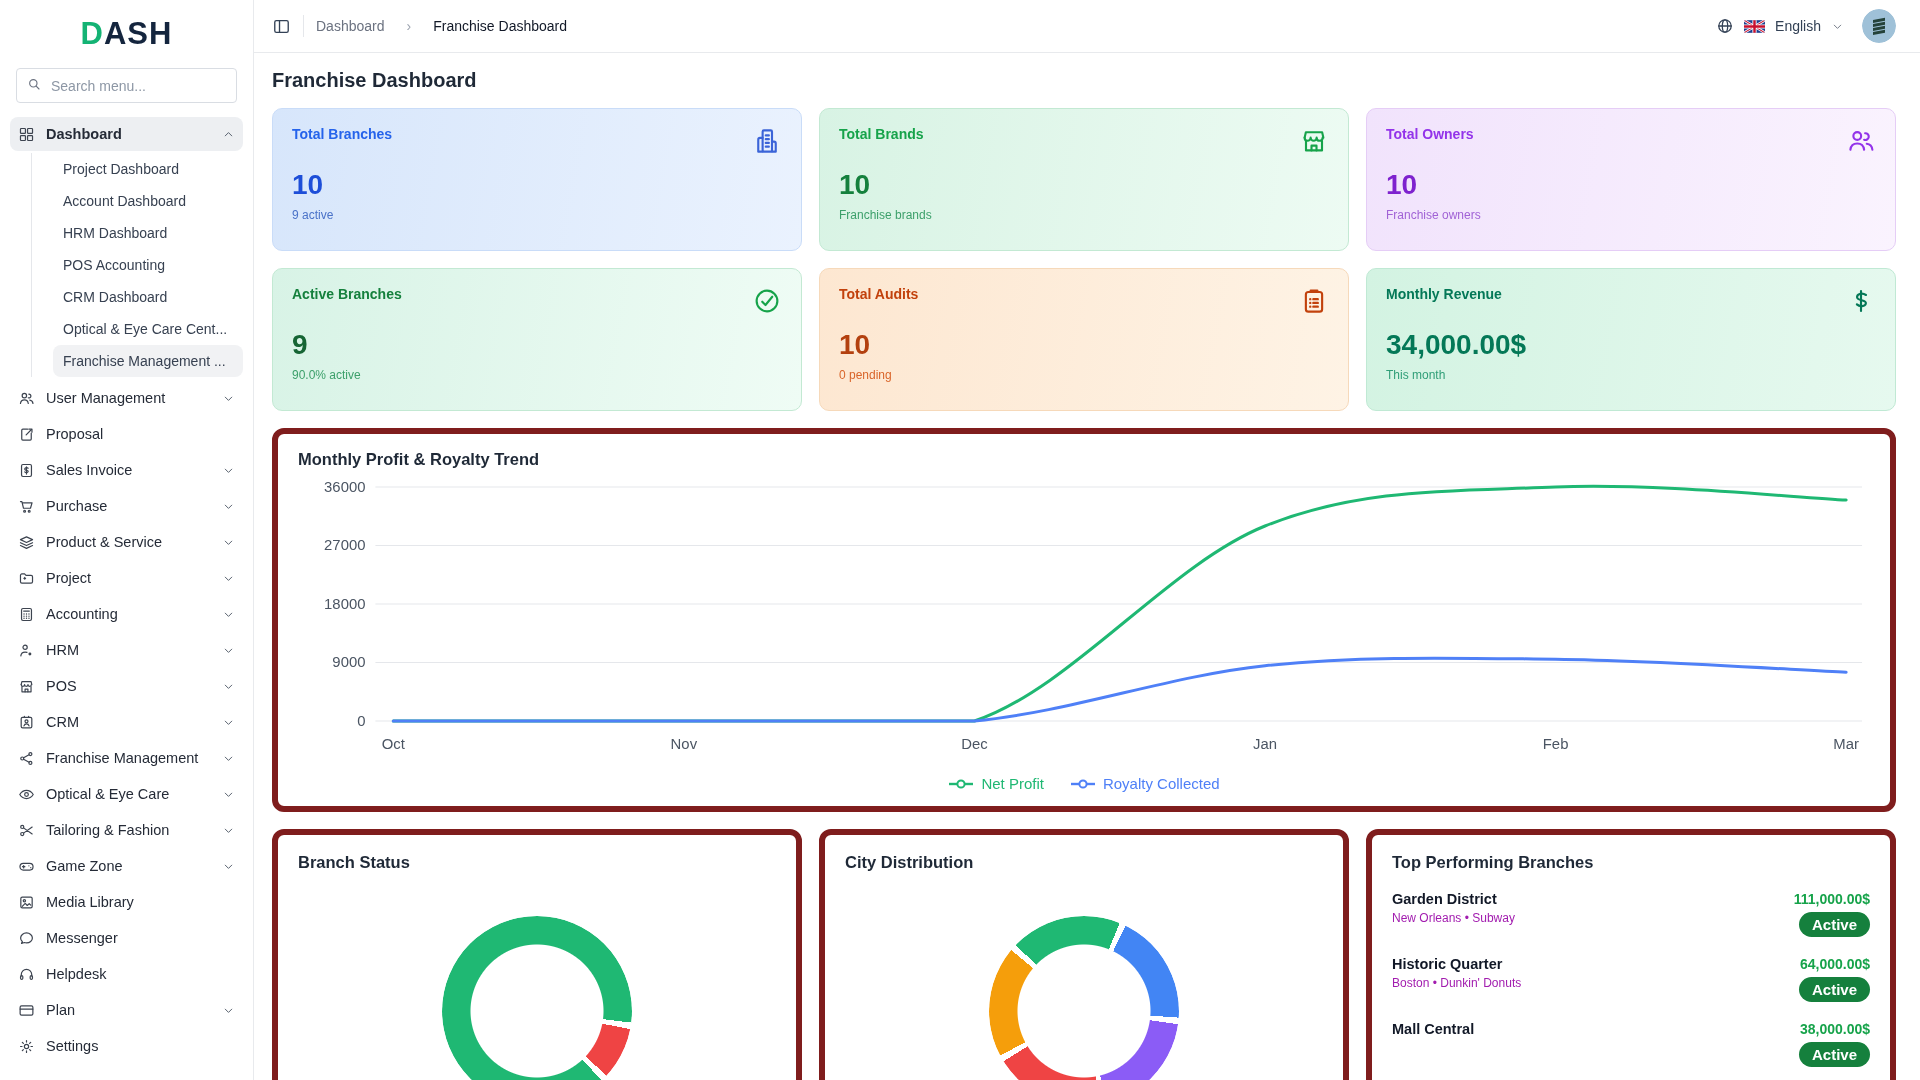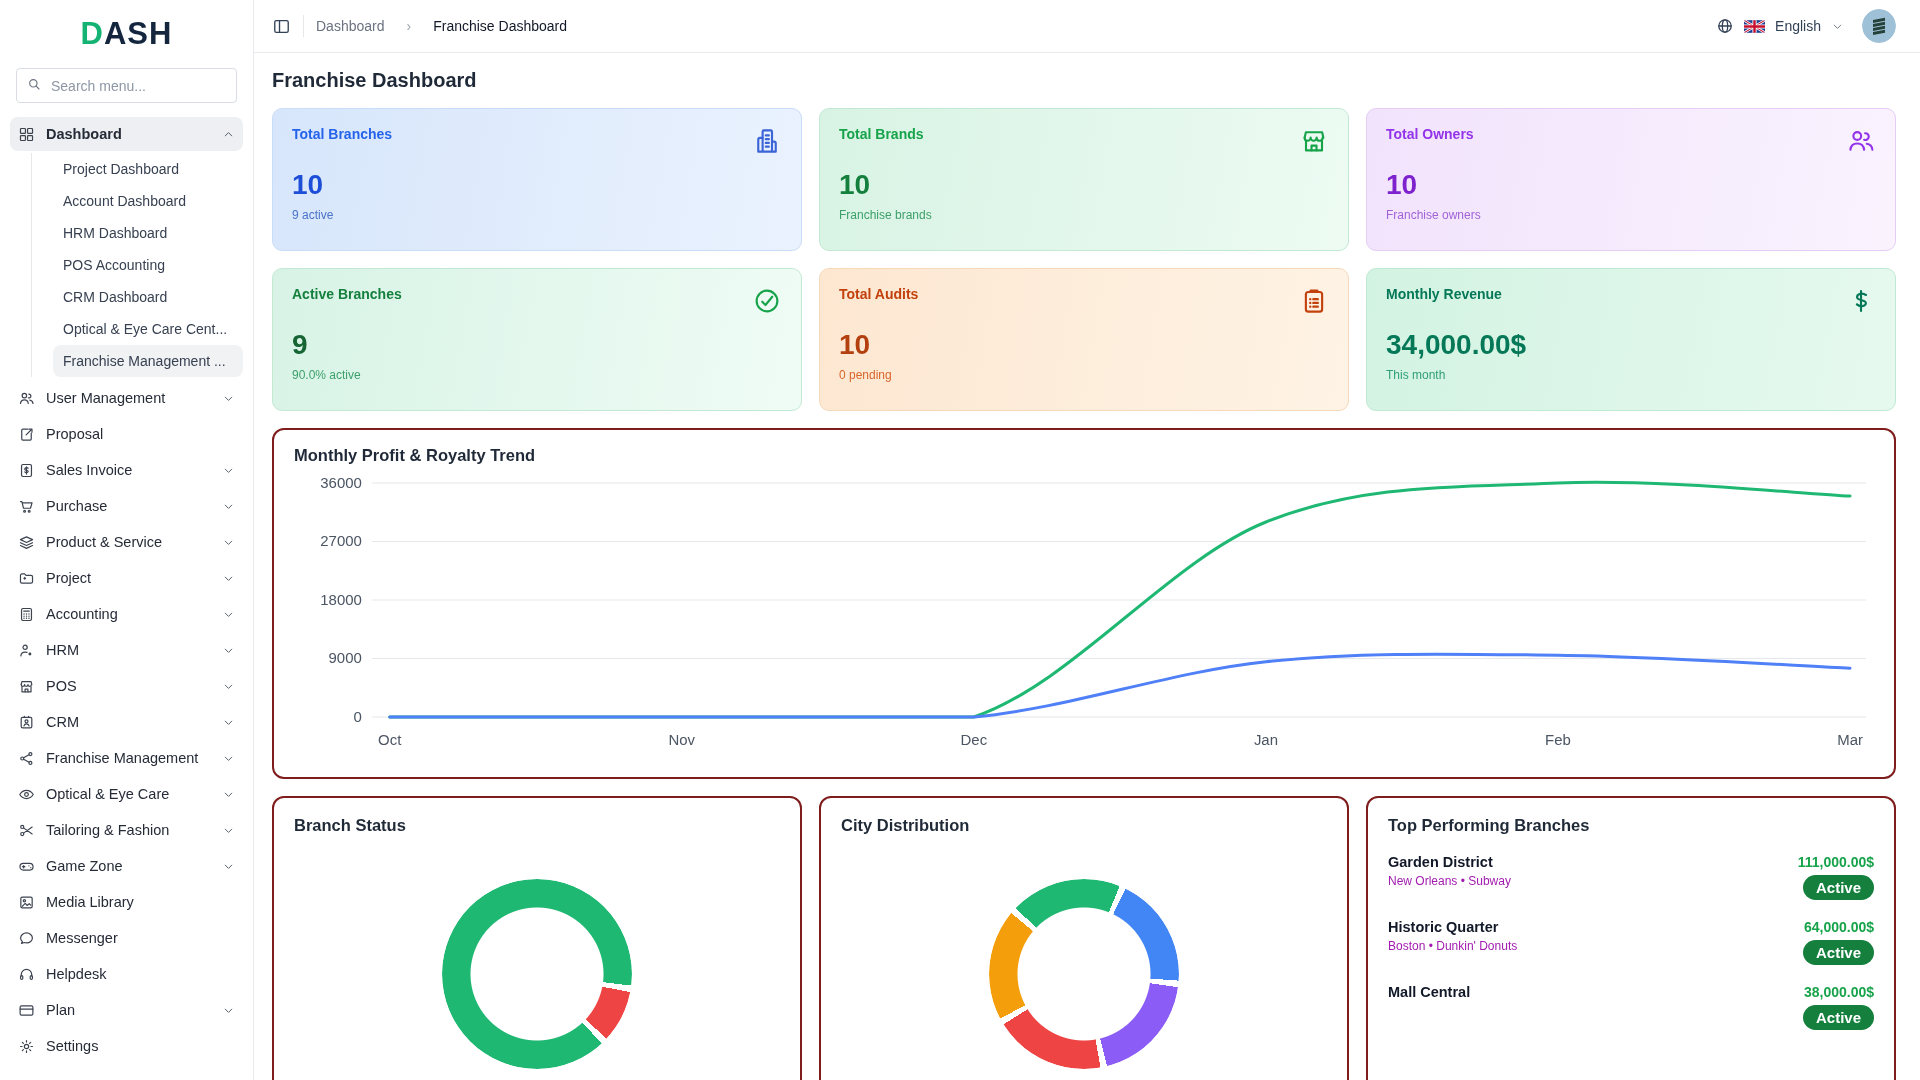--- a/index.html
+++ b/index.html
@@ -72,21 +72,21 @@
   .theme-green2 .stat-label{color:#15803d}.theme-green2 .stat-value{color:#166534}
   .theme-green2 .stat-sub{color:#3da06b}.theme-green2 .stat-icon{color:#16a34a}
   .theme-orange { background:linear-gradient(100deg,#fde7d1 0%,#fef3e5 100%); border-color:#f6d9ba; }
   .theme-orange .stat-label{color:#c2410c}.theme-orange .stat-value{color:#b3400f}
   .theme-orange .stat-sub{color:#d9652a}.theme-orange .stat-icon{color:#c2410c}
   .theme-green3 { background:linear-gradient(100deg,#d3f3e2 0%,#e6f9ef 100%); border-color:#c0e9d4; }
   .theme-green3 .stat-label{color:#047857}.theme-green3 .stat-value{color:#047857}
   .theme-green3 .stat-sub{color:#2f9e77}.theme-green3 .stat-icon{color:#047857}
 
   
-  .card { background:#fff; border:2px solid #7f1d1d; border-radius:12px; }
+  .card { background:#fff; border:6px solid #7f1d1d; border-radius:12px; }
   .chart-card { padding:16px 20px 8px 20px; margin-bottom:17px; }
   .card-title { font-size:16.5px; font-weight:700; color:#1f2937; }
   .chart-svg { display:block; width:100%; height:300px; margin-top:4px; }
   .legend { display:flex; justify-content:center; gap:26px; align-items:center; padding:2px 0 6px 0; }
   .legend-item { display:flex; align-items:center; gap:7px; font-size:15px; cursor:pointer; }
 
   
   .bottom-grid { display:grid; grid-template-columns:repeat(3,1fr); gap:17px; }
   .bottom-card { padding:18px 20px; height:300px; overflow:hidden; }
   .donut { width:190px; height:190px; border-radius:50%; margin:44px auto 0 auto;
@@ -558,20 +558,36 @@
             <text x="68" y="253" text-anchor="end" font-size="15" fill="#4b5563" font-family="Liberation Sans, sans-serif">0</text>
             <text x="96" y="276" text-anchor="middle" font-size="15" fill="#4b5563" font-family="Liberation Sans, sans-serif">Oct</text>
             <text x="388.8" y="276" text-anchor="middle" font-size="15" fill="#4b5563" font-family="Liberation Sans, sans-serif">Nov</text>
             <text x="681.6" y="276" text-anchor="middle" font-size="15" fill="#4b5563" font-family="Liberation Sans, sans-serif">Dec</text>
             <text x="974.4000000000001" y="276" text-anchor="middle" font-size="15" fill="#4b5563" font-family="Liberation Sans, sans-serif">Jan</text>
             <text x="1267.2" y="276" text-anchor="middle" font-size="15" fill="#4b5563" font-family="Liberation Sans, sans-serif">Feb</text>
             <text x="1560" y="276" text-anchor="middle" font-size="15" fill="#4b5563" font-family="Liberation Sans, sans-serif">Mar</text>
             <path d="M96 248 C144.8 248 291.2 248 388.8 248 C486.40000000000003 248 584 248 681.6 248 C779.2 215.5 876.8000000000001 92 974.4000000000001 53 C1072 14 1169.6000000000001 18.333333333333332 1267.2 14 C1364.8 9.666666666666668 1511.2 24.833333333333332 1560 27" fill="none" stroke="#1fb873" stroke-width="3" stroke-linecap="round"></path>
             <path d="M96 248 C144.8 248 291.2 248 388.8 248 C486.40000000000003 248 584 248 681.6 248 C779.2 238.79166666666666 876.8000000000001 203.04166666666666 974.4000000000001 192.75 C1072 182.45833333333334 1169.6000000000001 185.16666666666666 1267.2 186.25 C1364.8 187.33333333333334 1511.2 197.08333333333334 1560 199.25" fill="none" stroke="#4f80f7" stroke-width="3" stroke-linecap="round"></path>
           </svg>
+        <div class="legend" id="chart-legend">
+            <span class="legend-item" style="color: rgb(31, 184, 115);">
+              <svg width="26" height="12" viewBox="0 0 26 12">
+                <path d="M1 6h24" stroke="#1fb873" stroke-width="2.4"></path>
+                <circle cx="13" cy="6" r="3.6" fill="#fff" stroke="#1fb873" stroke-width="2"></circle>
+              </svg>
+              <span>Net Profit</span>
+            </span>
+            <span class="legend-item" style="color: rgb(79, 128, 247);">
+              <svg width="26" height="12" viewBox="0 0 26 12">
+                <path d="M1 6h24" stroke="#4f80f7" stroke-width="2.4"></path>
+                <circle cx="13" cy="6" r="3.6" fill="#fff" stroke="#4f80f7" stroke-width="2"></circle>
+              </svg>
+              <span>Royalty Collected</span>
+            </span>
+          </div>
       </div>
 
       <div class="bottom-grid">
         <div class="card bottom-card">
           <div class="card-title">Branch Status</div>
           <div class="donut" id="donut-branch" style="background: conic-gradient(from 137deg, rgb(31, 184, 115) 0deg, rgb(31, 184, 115) 320deg, rgb(255, 255, 255) 320deg, rgb(255, 255, 255) 324deg, rgb(239, 68, 68) 324deg, rgb(239, 68, 68) 356deg, rgb(255, 255, 255) 356deg, rgb(255, 255, 255) 360deg);"></div>
         </div>
         <div class="card bottom-card">
           <div class="card-title">City Distribution</div>
           <div class="donut" id="donut-city" style="background: conic-gradient(from 26deg, rgb(66, 133, 244) 0deg, rgb(66, 133, 244) 68deg, rgb(255, 255, 255) 68deg, rgb(255, 255, 255) 72deg, rgb(139, 92, 246) 72deg, rgb(139, 92, 246) 140deg, rgb(255, 255, 255) 140deg, rgb(255, 255, 255) 144deg, rgb(239, 68, 68) 144deg, rgb(239, 68, 68) 212deg, rgb(255, 255, 255) 212deg, rgb(255, 255, 255) 216deg, rgb(245, 158, 11) 216deg, rgb(245, 158, 11) 284deg, rgb(255, 255, 255) 284deg, rgb(255, 255, 255) 288deg, rgb(31, 184, 115) 288deg, rgb(31, 184, 115) 356deg, rgb(255, 255, 255) 356deg, rgb(255, 255, 255) 360deg);"></div>

